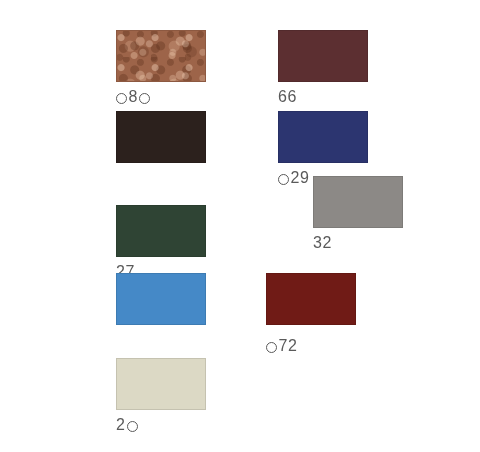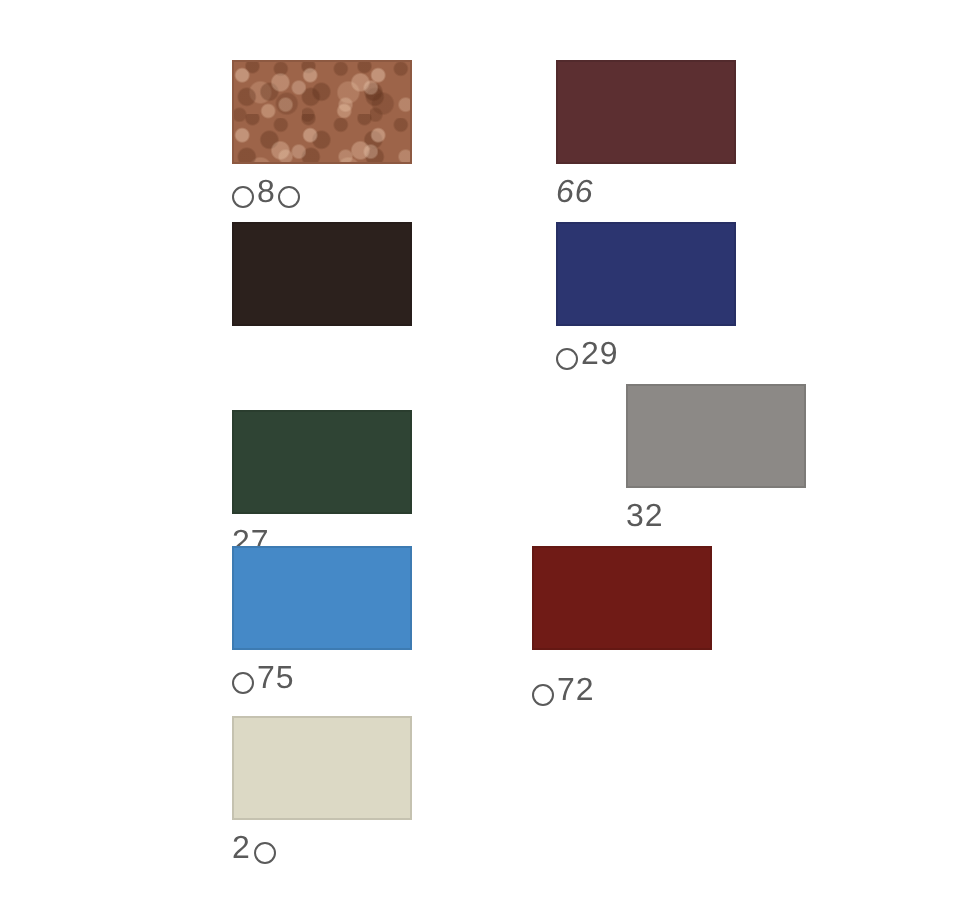--- a/index.html
+++ b/index.html
@@ -101,21 +101,21 @@
 
 <div id="swatch-board">
     <div class="swatch-cell" style="left: 116px; top: 30px;">
       <div class="swatch-chip textured" style="background: rgb(157, 100, 73);"></div>
       <div class="swatch-label">
         <span class="zero-ring"></span>
         <span class="digits">8</span>
         <span class="zero-ring trailing"></span>
       </div>
     </div>
-    <div class="swatch-cell" style="left: 278px; top: 30px; font-style: italic;">
+    <div class="swatch-cell" style="left: 278px; top: 30px;">
       <div class="swatch-chip" style="background: rgb(92, 47, 49);"></div>
       <div class="swatch-label">
         <span class="digits">66</span>
       </div>
     </div>
     <div class="swatch-cell" style="left: 116px; top: 111px;">
       <div class="swatch-chip" style="background: rgb(44, 33, 29);"></div>
     </div>
     <div class="swatch-cell" style="left: 278px; top: 111px;">
       <div class="swatch-chip" style="background: rgb(44, 53, 112);"></div>
@@ -123,32 +123,28 @@
         <span class="zero-ring"></span>
         <span class="digits">29</span>
       </div>
     </div>
     <div class="swatch-cell" style="left: 116px; top: 205px;">
       <div class="swatch-chip" style="background: rgb(47, 68, 52);"></div>
       <div class="swatch-label">
         <span class="digits">27</span>
       </div>
     </div>
-    <div class="swatch-cell" style="left: 278px; top: 192px; padding-left: 35px;">
+    <div class="swatch-cell" style="left: 278px; top: 176px; padding-left: 35px;">
       <div class="swatch-chip" style="background: rgb(140, 137, 134);"></div>
       <div class="swatch-label">
         <span class="digits">32</span>
       </div>
     </div>
     <div class="swatch-cell" style="left: 116px; top: 273px;">
       <div class="swatch-chip" style="background: rgb(69, 137, 199);"></div>
-      <div class="swatch-label">
-        <span class="zero-ring"></span>
-        <span class="digits">75</span>
-      </div>
     </div>
     <div class="swatch-cell" style="left: 266px; top: 273px;">
       <div class="swatch-chip" style="background: rgb(112, 27, 22);"></div>
       <div class="swatch-label" style="margin-top: 13px;">
         <span class="zero-ring"></span>
         <span class="digits">72</span>
       </div>
     </div>
     <div class="swatch-cell" style="left: 116px; top: 358px;">
       <div class="swatch-chip" style="background: rgb(220, 217, 197);"></div>

